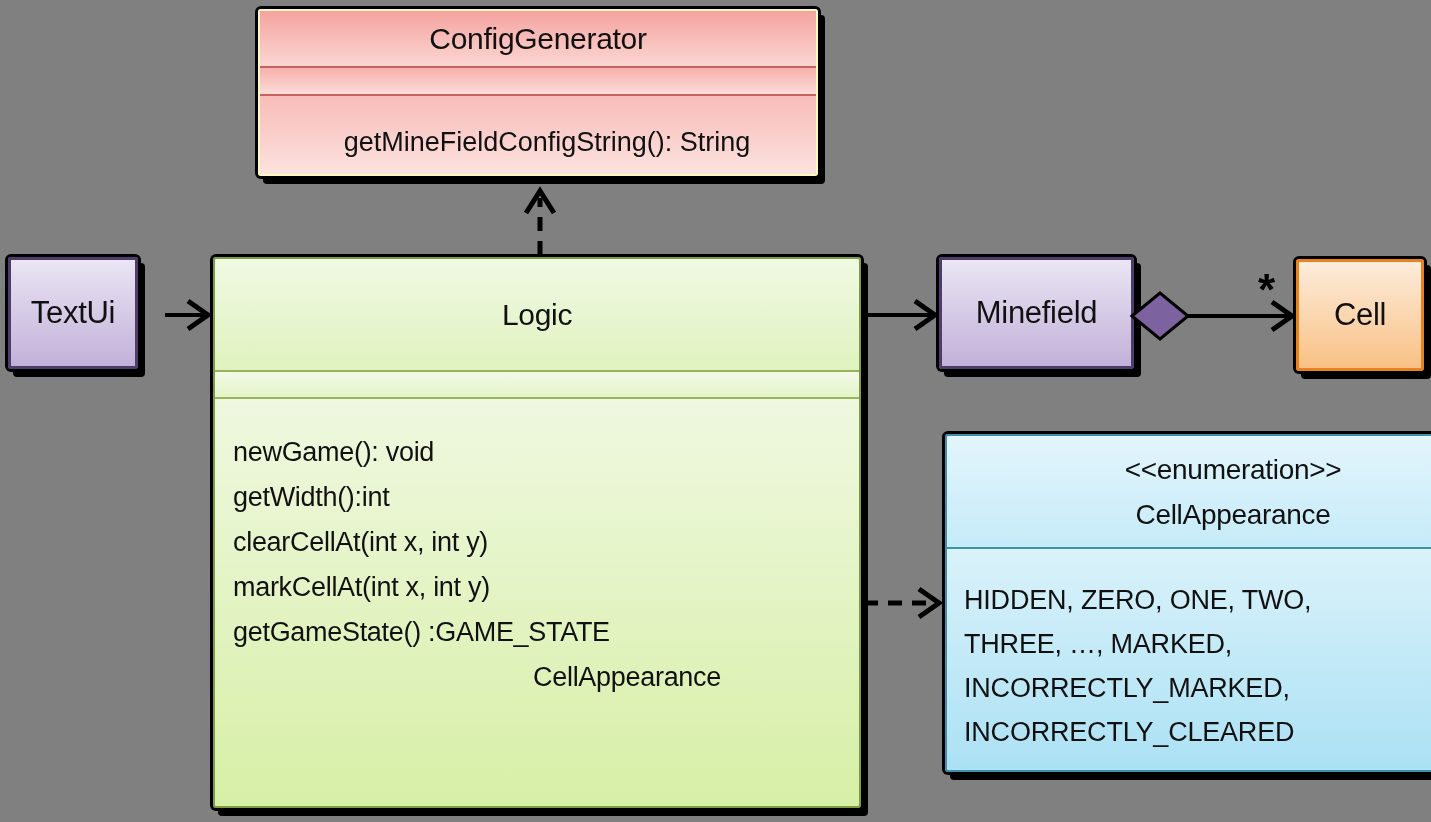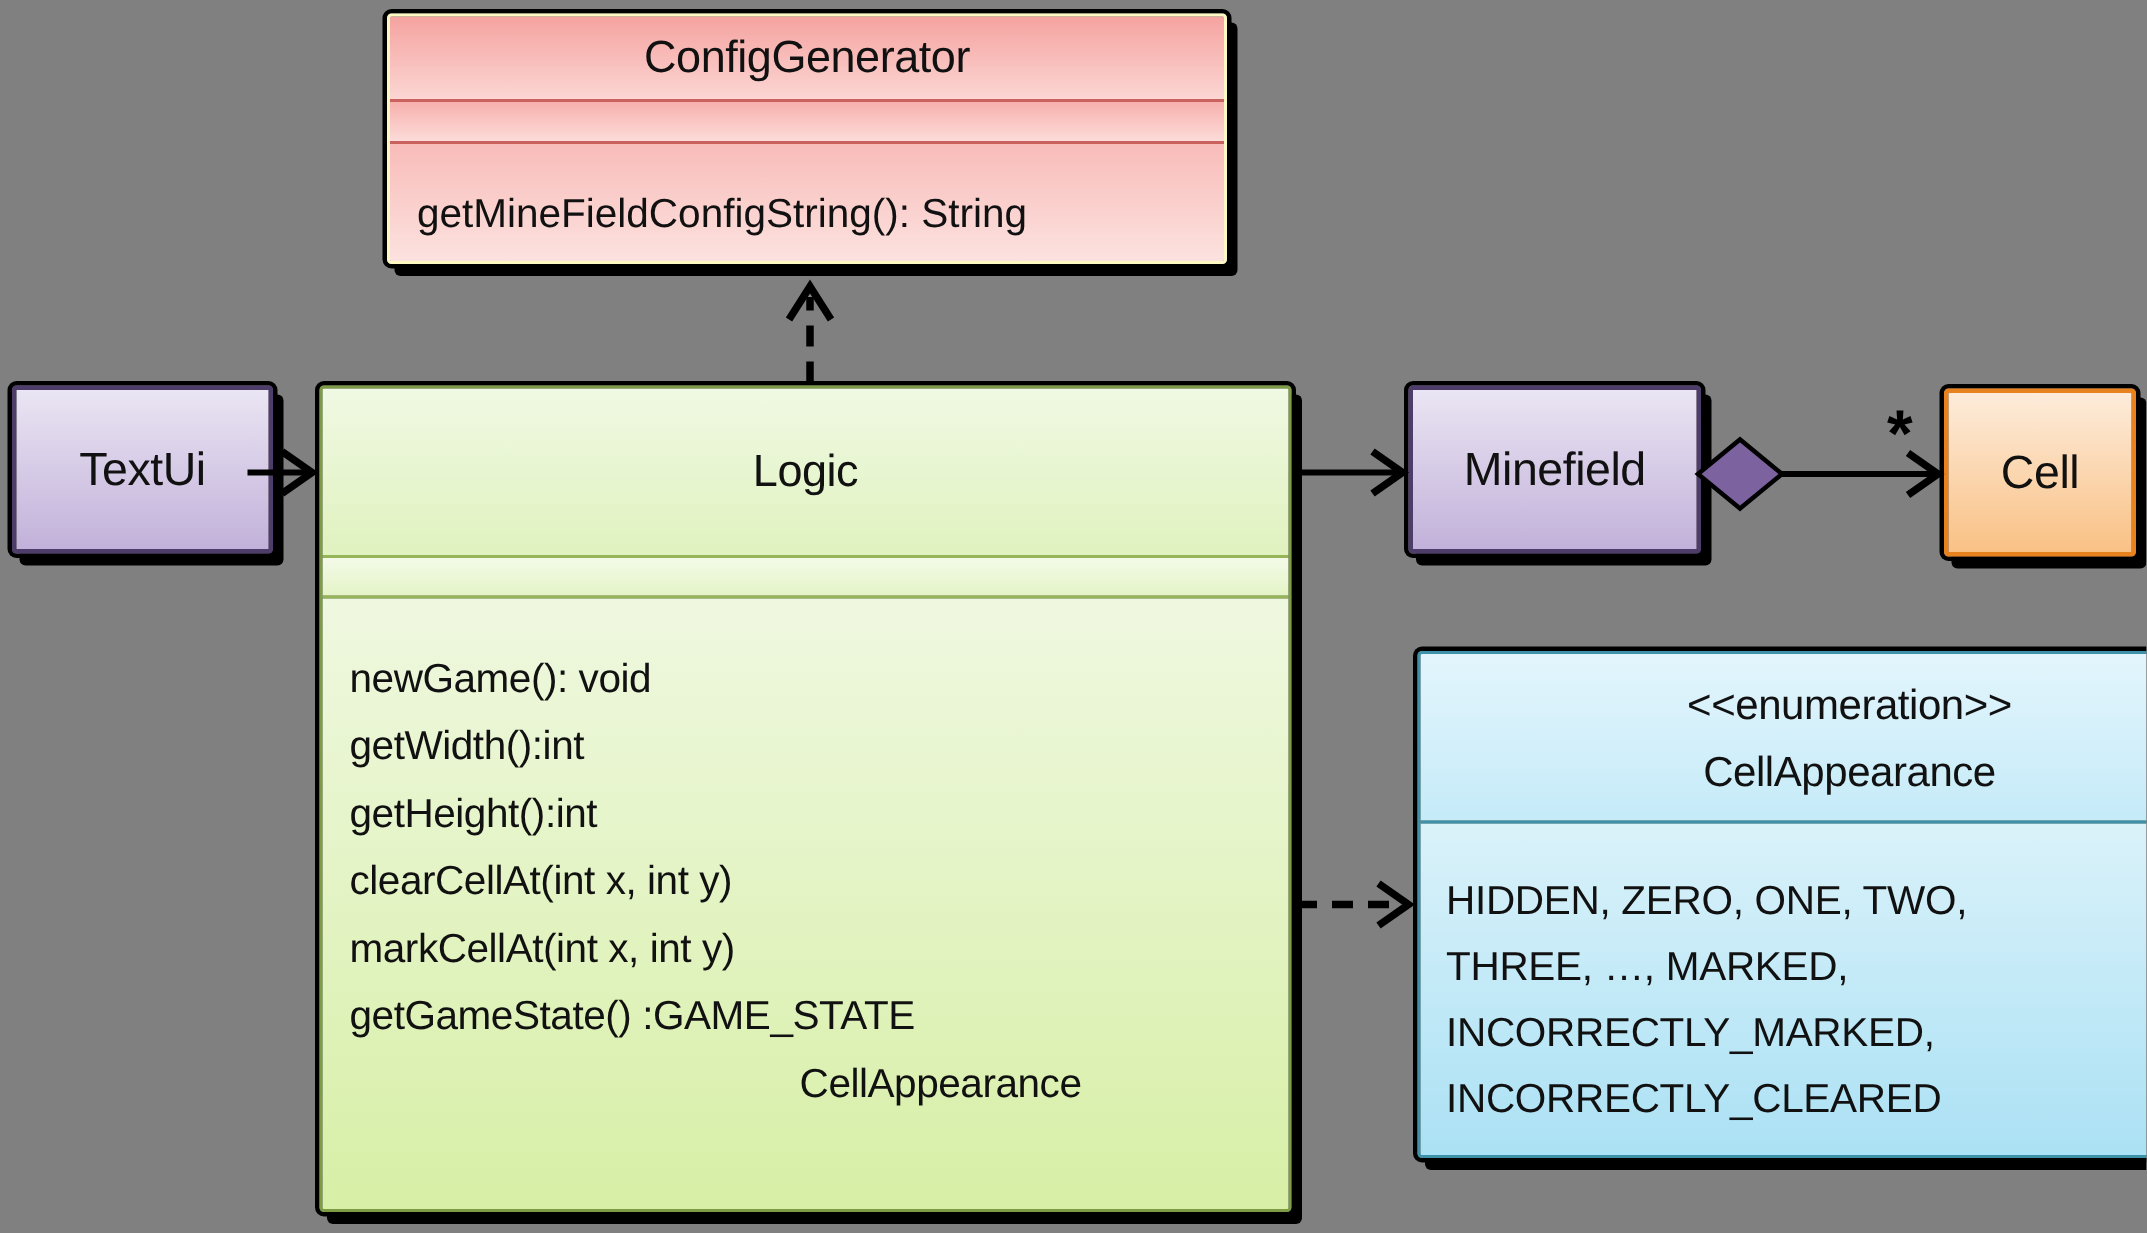--- a/index.html
+++ b/index.html
@@ -35,21 +35,21 @@
     align-items: center;
     justify-content: center;
     font-size: 31px;
     letter-spacing: -0.3px;
   }
   
   .cg { border: 2px solid #fef9c3; }
   .cg .name-sect  { background: linear-gradient(#f5a3a0, #fbd6d3); font-size: 30px; }
   .cg .attr-sect  { background: linear-gradient(#f7b0ad, #fcdcd9); border-top: 2px solid #c9625f; }
   .cg .meth-sect  { background: linear-gradient(#f8bcb9, #fce3e0); border-top: 2px solid #c9625f;
-                    display: flex; align-items: center; padding: 12px 0 0 18px; font-size: 27px; }
+                    display: flex; align-items: center; padding: 12px 0 0 18px; font-size: 27px; justify-content: center; }
   
   .purple { border: 3px solid #4e3d6b; }
   .purple .name-sect { background: linear-gradient(#eae5f3, #c2b1da); width: 100%; height: 100%; }
   
   .logic { border: 2px solid #7d9c44; }
   .logic .name-sect { background: linear-gradient(#f0f9e3, #e0f2bf); font-size: 30px; }
   .logic .attr-sect { background: linear-gradient(#f3fae8, #e4f4c6); border-top: 2px solid #95b558; }
   .logic .meth-sect { background: linear-gradient(#eff8e0, #d7efa6); border-top: 2px solid #95b558;
                       flex: 1 1 auto; padding: 31px 0 0 18px; font-size: 27px; }
   .logic .mline { line-height: 45px; white-space: pre; letter-spacing: -0.3px; }
@@ -88,31 +88,30 @@
 <div class="canvas">
 
   <div class="uml-box cg" style="left:258px; top:9px; width:560px; height:167px;">
     <div class="sect name-sect" style="height:55px">ConfigGenerator</div>
     <div class="sect attr-sect" style="height:28px"></div>
     <div class="sect meth-sect" style="height:82px">
       <div class="mline">getMineFieldConfigString(): String</div>
     </div>
   </div>
 
-  <div class="uml-box purple" style="left:8px; top:257px; width:174px; height:112px;">
+  <div class="uml-box purple" style="left:8px; top:257px; width:130px; height:112px;">
     <div class="sect name-sect">TextUi</div>
   </div>
 
   <div class="uml-box logic" style="left:213px; top:257px; width:648px; height:551px;">
     <div class="sect name-sect" style="height:111px">Logic</div>
     <div class="sect attr-sect" style="height:27px"></div>
     <div class="sect meth-sect">
       <div class="mline">newGame(): void</div>
       <div class="mline">getWidth():int</div>
-      <div class="mline">getHeight():int</div>
       <div class="mline">clearCellAt(int x, int y)</div>
       <div class="mline">markCellAt(int x, int y)</div>
       <div class="mline">getGameState() :GAME_STATE</div>
       <div class="mline return-cont">CellAppearance</div>
     </div>
   </div>
 
   <div class="uml-box cellbox" style="left:1296px; top:259px; width:128px; height:112px;">
     <div class="sect name-sect">Cell</div>
   </div>

